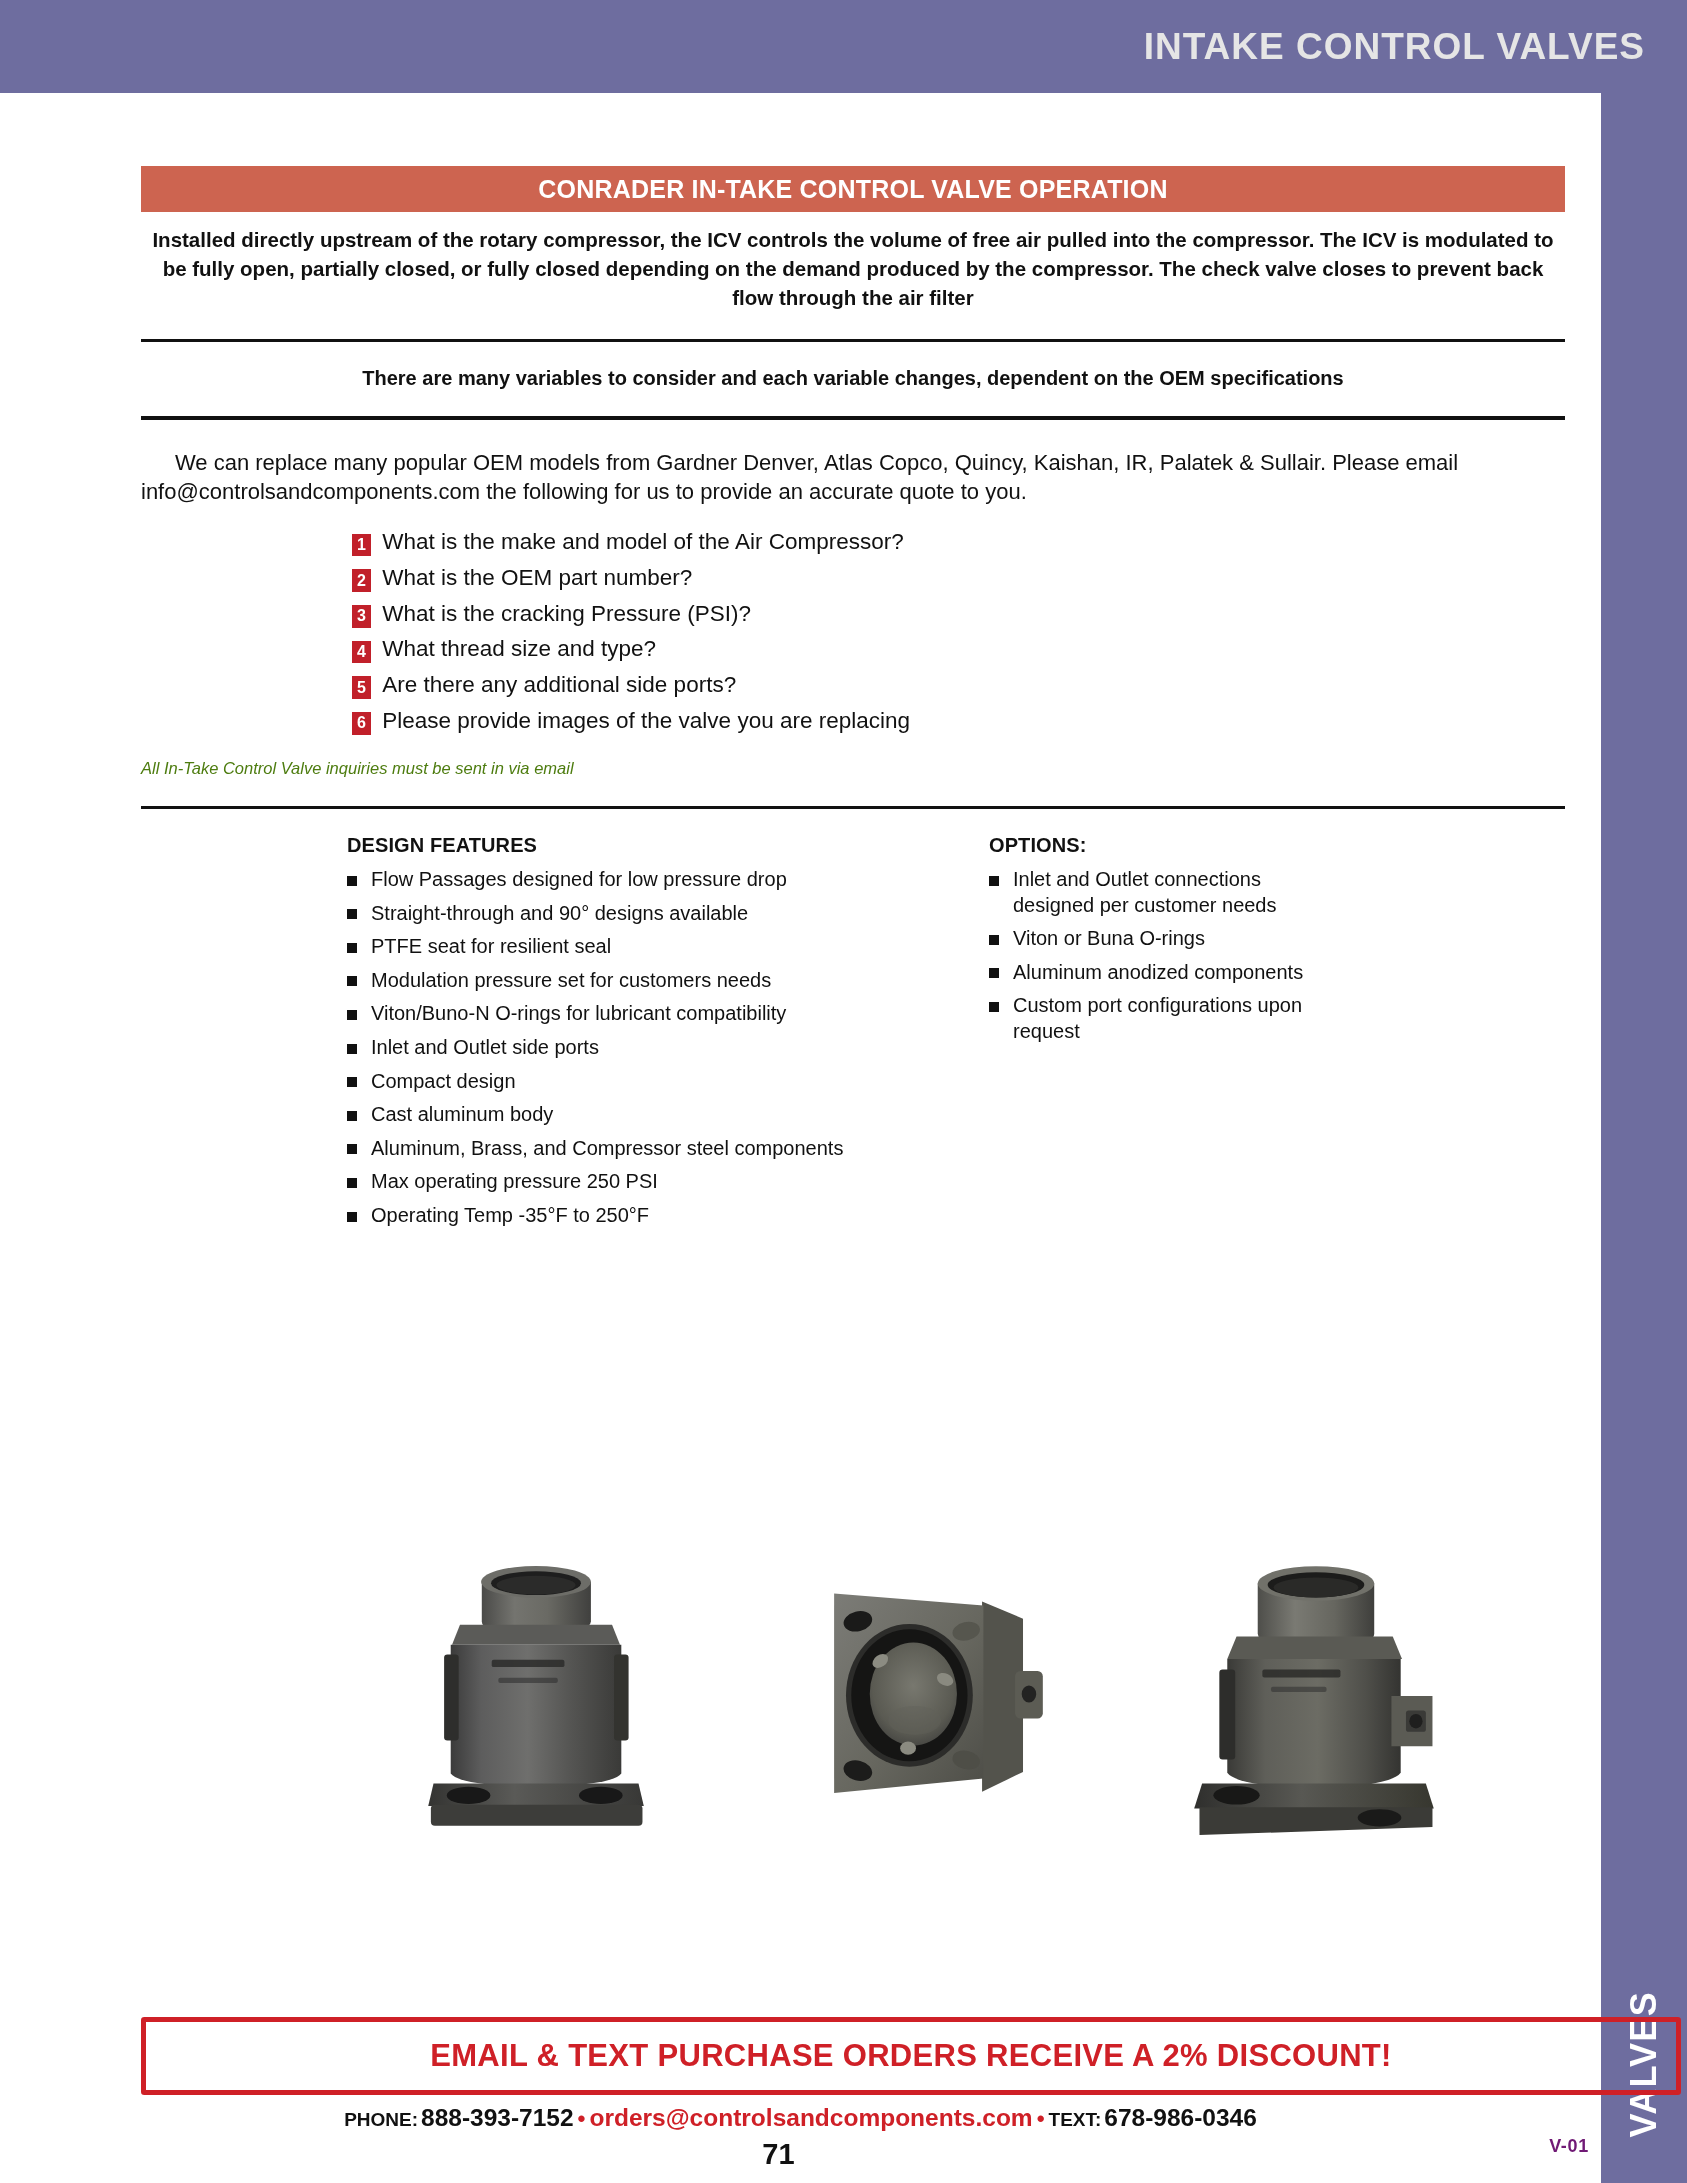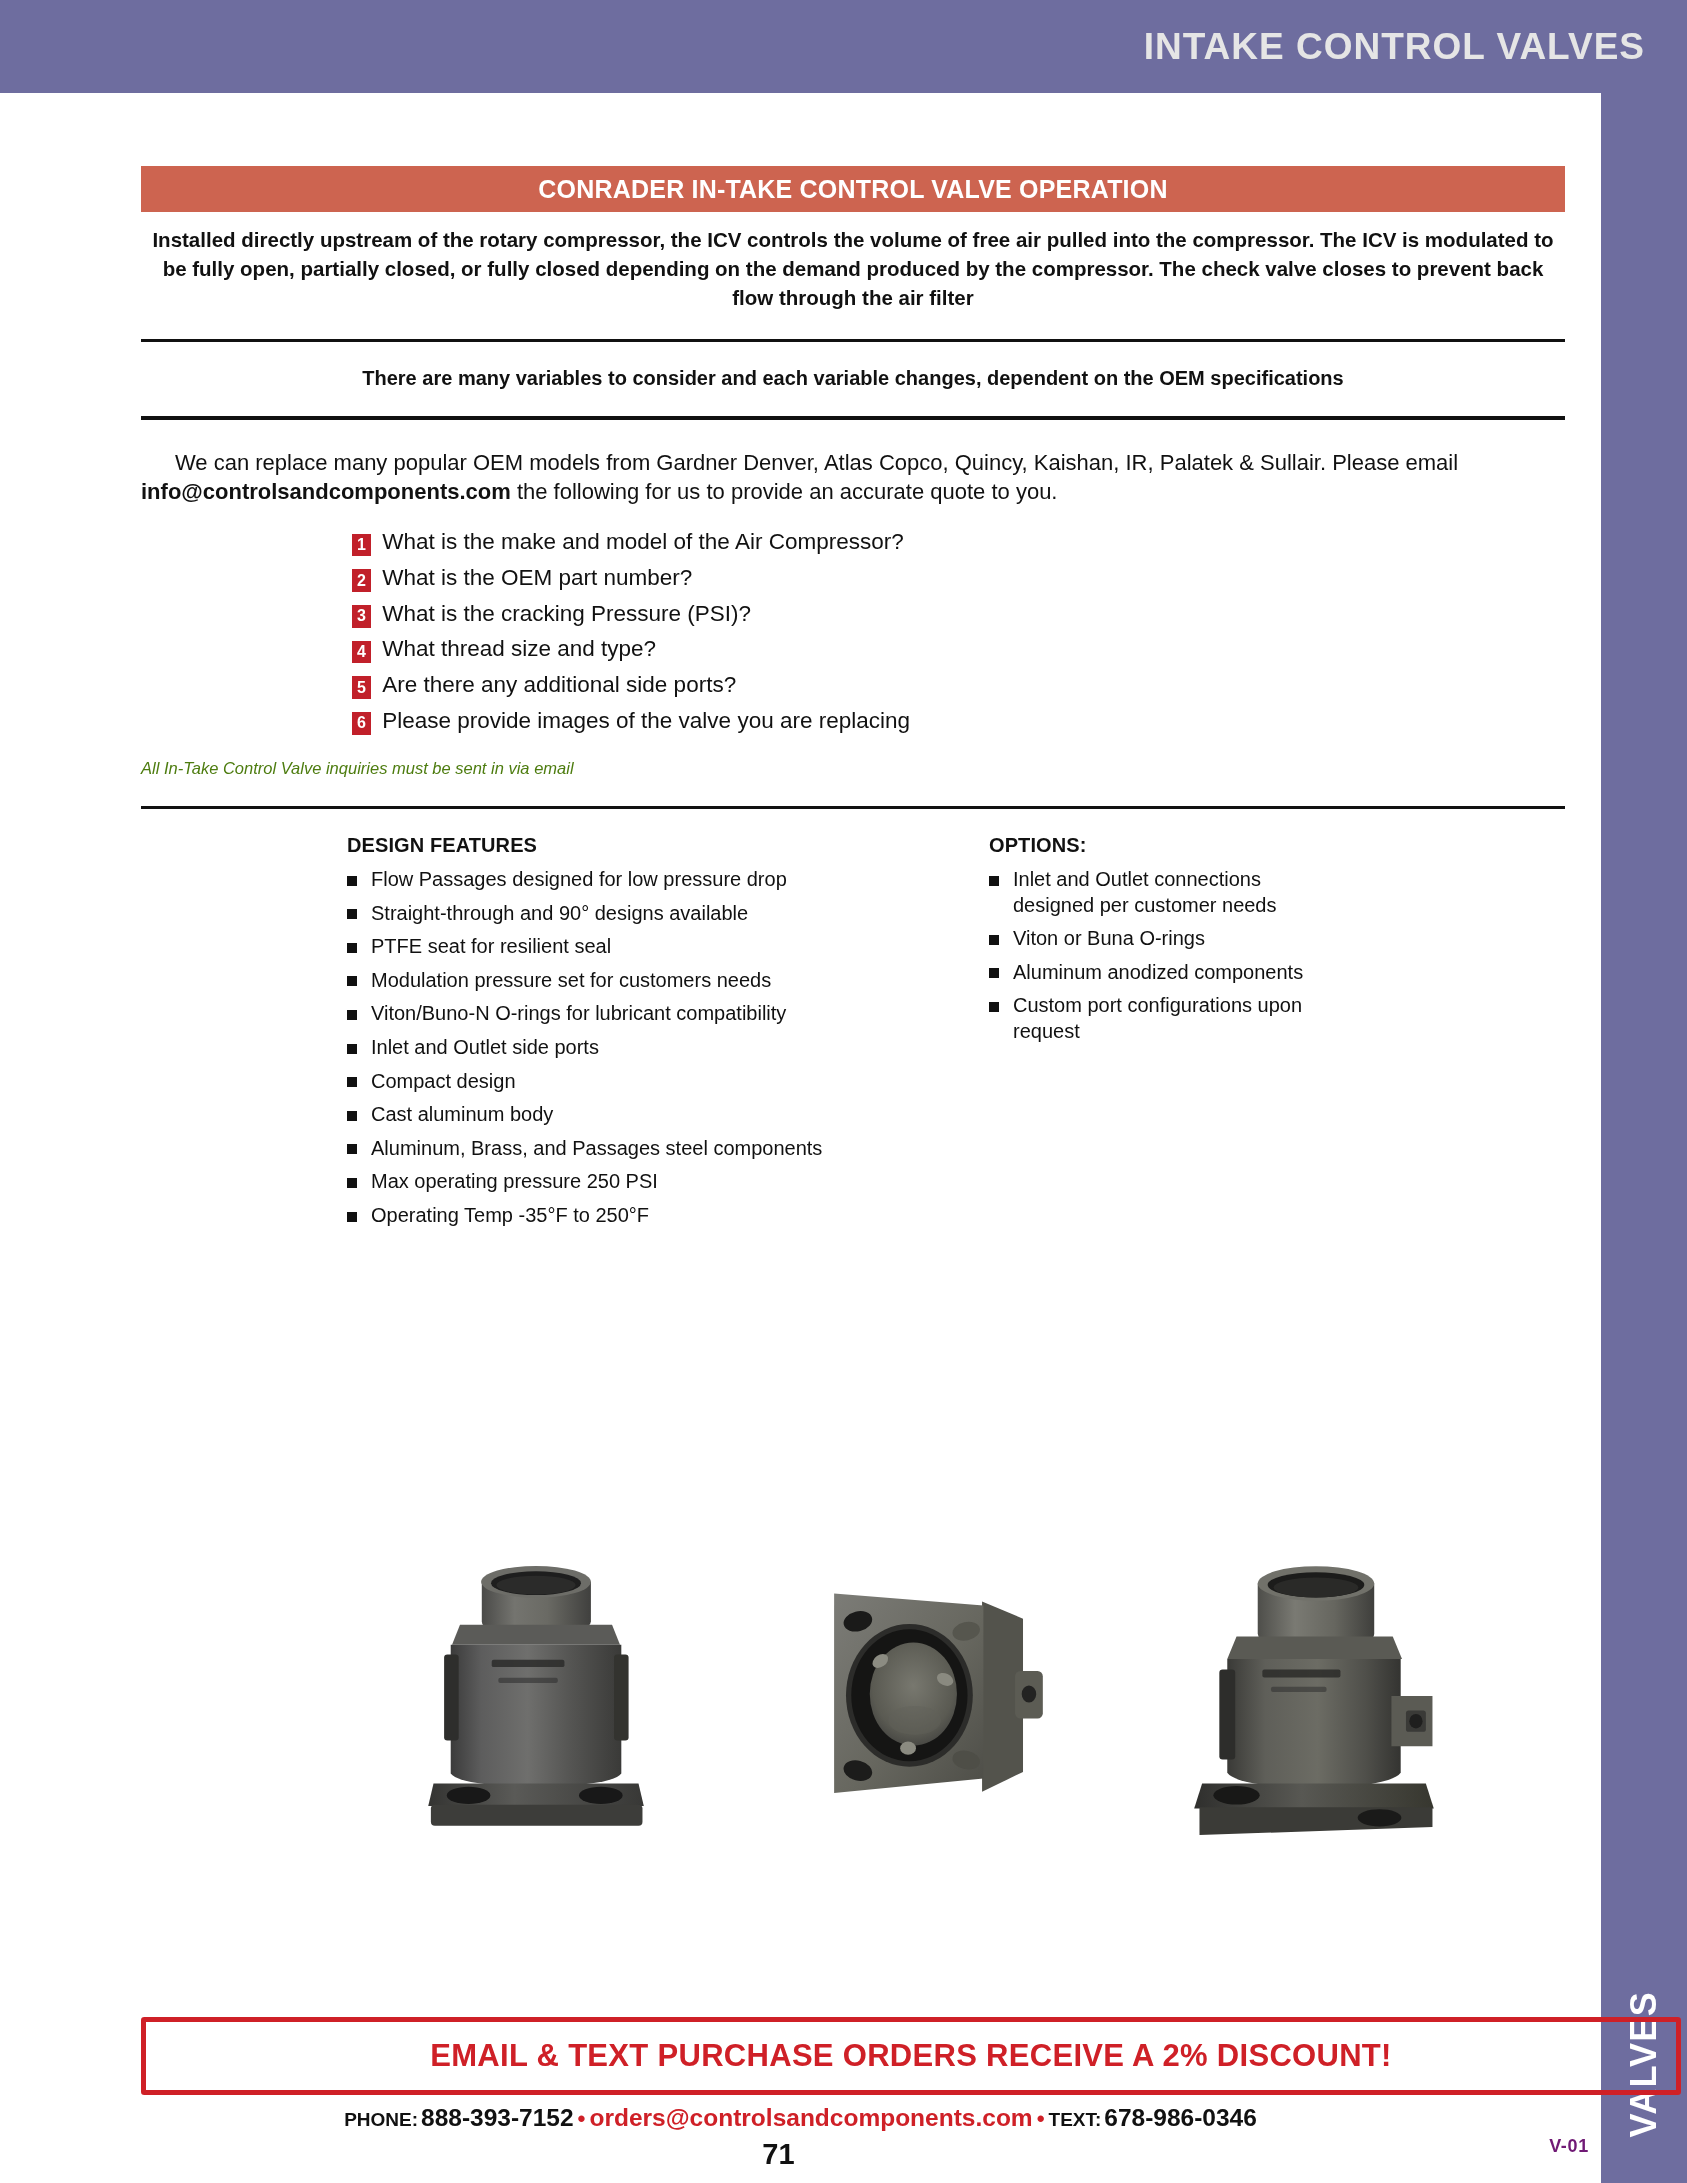--- a/index.html
+++ b/index.html
@@ -76,21 +76,21 @@
   #sub-sub {
     margin-top:24.5px; text-align:center;
     font-size:20px; font-weight:bold; color:#111;
   }
 
   #lead-para {
     margin-top:28px;
     font-size:22px; color:#111; line-height:1.35;
     text-indent:34px;
   }
-  #lead-para .em { font-weight:bold; }
+  #lead-para .em { font-weight:normal; }
 
   
   #qlist { margin-top:22px; padding-left:211px; }
   .qrow { display:flex; align-items:flex-start; margin-bottom:8.6px; }
   .qnum {
     flex:0 0 auto;
     width:19px; height:22.5px;
     background:#c1202a; color:#ffffff;
     font-size:16px; font-weight:bold;
     display:flex; align-items:center; justify-content:center;
@@ -241,21 +241,21 @@
           <div class="feat">
             <span class="bullet"></span>
             <span class="feat-text">Compact design</span>
           </div>
           <div class="feat">
             <span class="bullet"></span>
             <span class="feat-text">Cast aluminum body</span>
           </div>
           <div class="feat">
             <span class="bullet"></span>
-            <span class="feat-text">Aluminum, Brass, and Passages steel components</span>
+            <span class="feat-text">Aluminum, Brass, and Compressor steel components</span>
           </div>
           <div class="feat">
             <span class="bullet"></span>
             <span class="feat-text">Max operating pressure 250 PSI</span>
           </div>
           <div class="feat">
             <span class="bullet"></span>
             <span class="feat-text">Operating Temp -35°F to 250°F</span>
           </div>
         </div>

